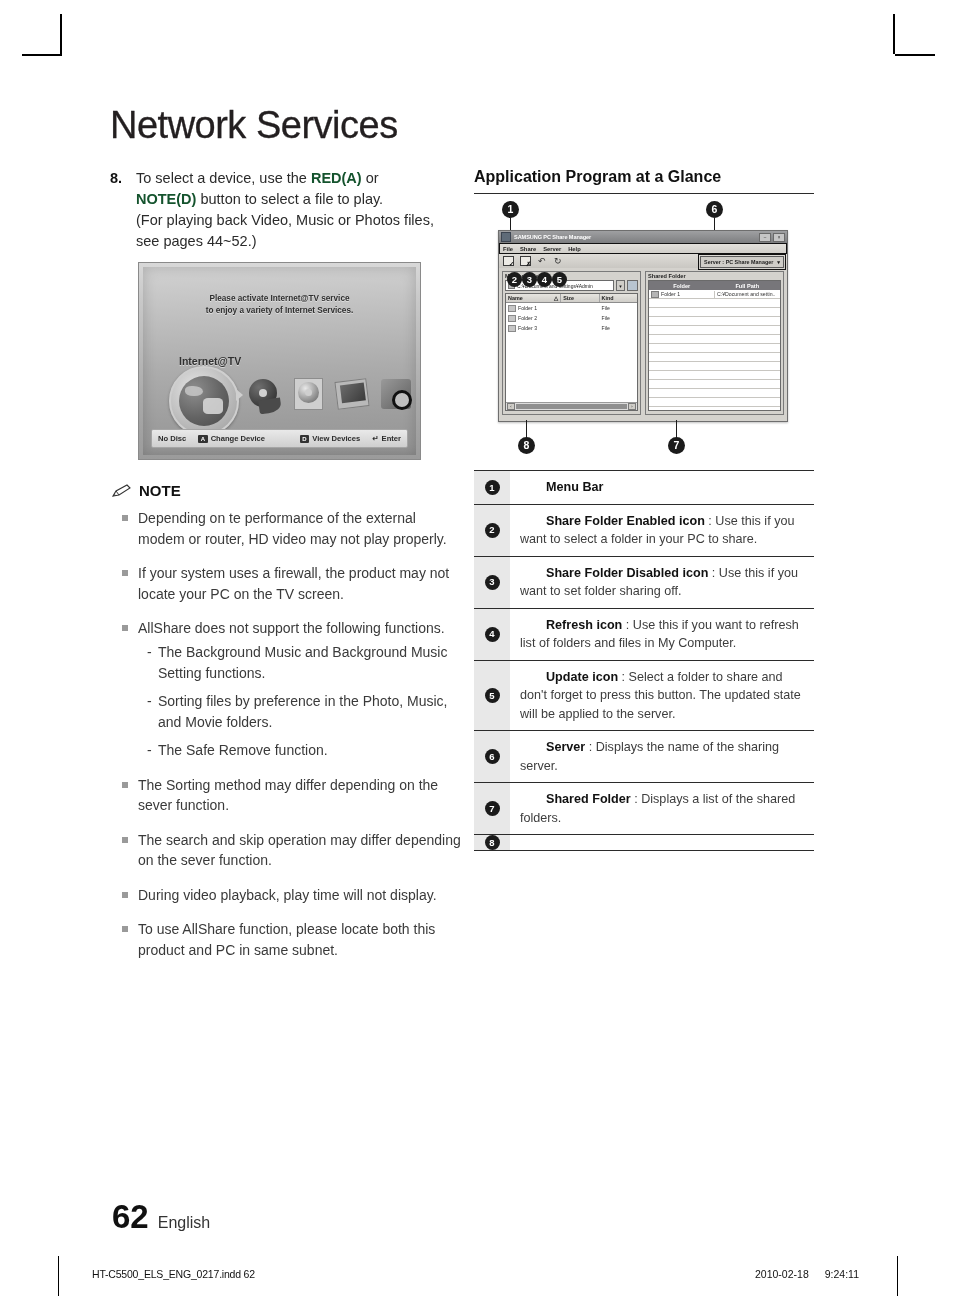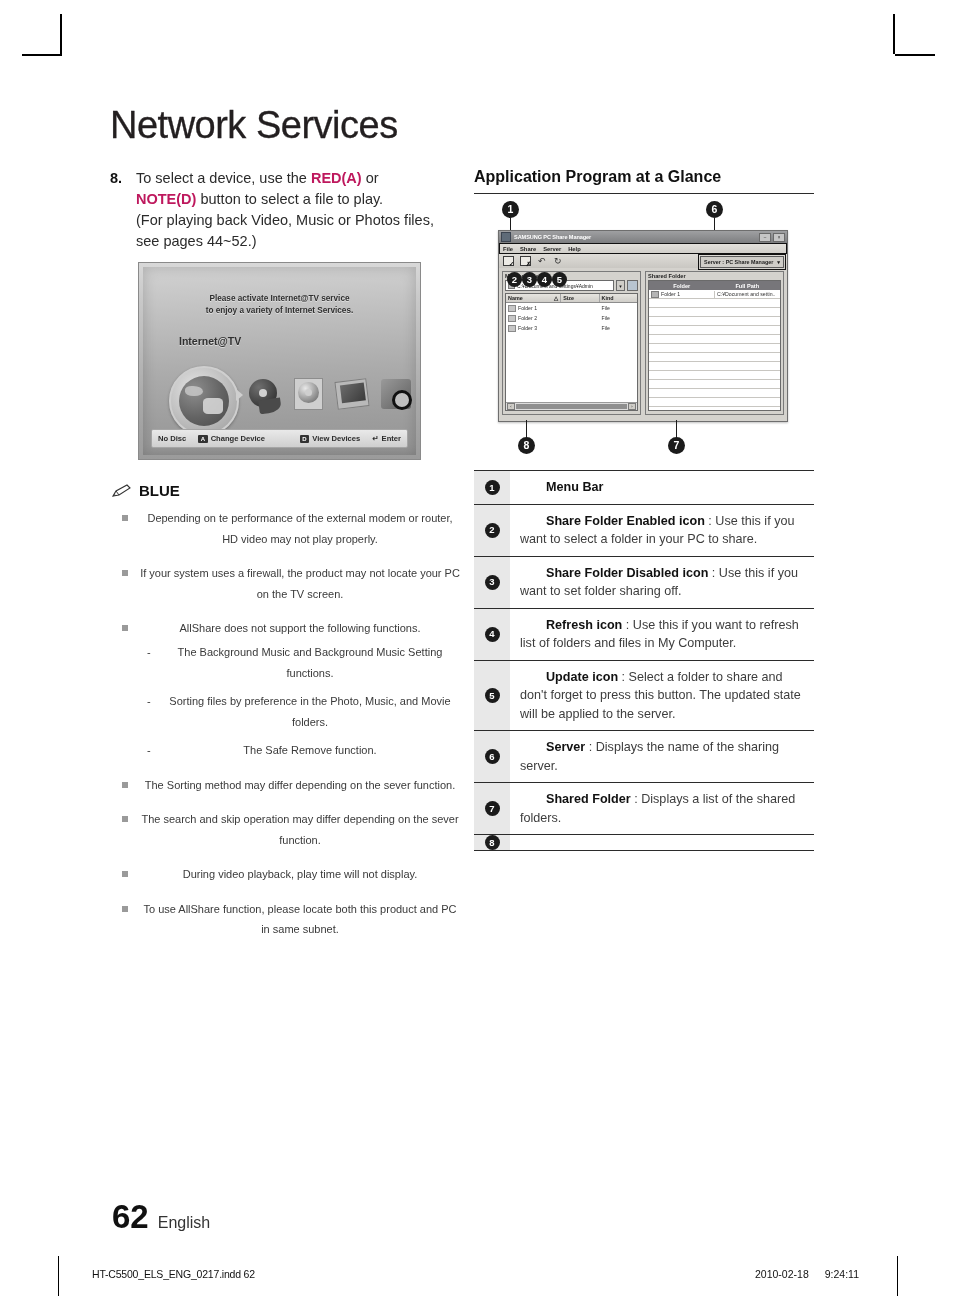--- a/index.html
+++ b/index.html
@@ -21,36 +21,36 @@
     font-size:38px;font-weight:300;letter-spacing:-0.5px;
     color:#231f20;font-family:"Liberation Sans", sans-serif;
     -webkit-text-stroke:0.3px #231f20;
   }
 
   
   .left-col{position:absolute;left:110px;top:168px;width:348px;}
   .step{display:flex;font-size:14.5px;line-height:21px;color:#2b2b2b;}
   .step-num{font-weight:bold;width:26px;flex:0 0 26px;color:#111;}
   .step-body{flex:1;}
-  .step-body b{font-weight:bold;color:#be185d;}
+  .step-body b{font-weight:bold;color:#14532d;}
 
   
   .tvshot{
     position:absolute;left:138px;top:262px;width:281px;height:196px;
     border:1px solid #8a8a8a;
     background:linear-gradient(180deg,#d8d8d8 0%,#c9c9c9 18%,#b9b9b9 45%,#a9a9a9 70%,#9b9b9b 100%);
     overflow:hidden;
   }
   .tv-inner{position:absolute;left:4px;top:4px;right:4px;bottom:4px;
     background:linear-gradient(178deg,#d2d2d2 0%,#c0c0c0 25%,#ababab 55%,#9d9d9d 80%,#949494 100%);
     box-shadow:inset 0 0 14px rgba(0,0,0,.18);}
   .tv-msg{position:absolute;left:0;right:0;top:26px;text-align:center;
     font-size:8.2px;font-weight:bold;color:#2f2f2f;line-height:12px;
     text-shadow:0 1px 0 rgba(255,255,255,.5);}
-  .tv-brand{position:absolute;left:36px;top:68px;font-size:10.5px;font-weight:bold;
+  .tv-brand{position:absolute;left:36px;top:88px;font-size:10.5px;font-weight:bold;
     color:#303030;text-shadow:0 1px 0 rgba(255,255,255,.5);}
   .tv-ring{position:absolute;left:26px;top:99px;width:66px;height:66px;border-radius:50%;
     background:radial-gradient(circle at 38% 34%,#e6e6e6,#b7b7b7 62%,#9a9a9a 100%);
     border:2px solid #cfcfcf;box-shadow:0 1px 3px rgba(0,0,0,.3);}
   .tv-globe{position:absolute;left:8px;top:8px;width:50px;height:50px;border-radius:50%;
     background:
       radial-gradient(circle at 30% 28%,#8e8e8e,#636363 55%,#4a4a4a 100%);
     overflow:hidden;}
   .tv-globe:before{content:"";position:absolute;left:6px;top:10px;width:18px;height:10px;
     background:#cfcfcf;border-radius:40% 60% 50% 50%;opacity:.75;}
@@ -82,21 +82,21 @@
     display:flex;align-items:center;font-size:7.6px;font-weight:bold;color:#2b2b2b;}
   .tv-bar .seg{display:flex;align-items:center;gap:3px;padding:0 6px;}
   .tv-key{display:inline-block;background:#333;color:#fff;font-size:6px;padding:1px 2.5px;border-radius:1px;}
 
   
   .note-wrap{position:absolute;left:112px;top:482px;width:350px;}
   .note-head{display:flex;align-items:center;gap:7px;font-size:15px;font-weight:bold;color:#111;}
   .pencil{width:20px;height:14px;position:relative;display:inline-block;}
   .note-list{margin:9px 0 0 0;padding:0;list-style:none;}
   .note-list>li{position:relative;padding-left:26px;margin-bottom:14px;
-    font-size:11px;line-height:20.5px;color:#3a3a3a;text-align:center;}
+    font-size:14px;line-height:20.5px;color:#3a3a3a;}
   .note-list>li:before{content:"";position:absolute;left:10px;top:7px;width:6px;height:6px;background:#9a9a9a;}
   .sub{padding-left:9px;margin-top:3px;}
   .sub div{position:relative;padding-left:11px;margin-bottom:7px;line-height:21px;}
   .sub div:before{content:"-";position:absolute;left:0;top:0;}
 
   
   .pageno{position:absolute;left:112px;top:1198px;display:flex;align-items:baseline;gap:9px;}
   .pageno .num{font-size:33px;font-weight:bold;color:#111;}
   .pageno .lang{font-size:16px;color:#333;}
 
@@ -253,21 +253,21 @@
 
   <div class="note-wrap">
     <div class="note-head">
       <span class="pencil">
         <svg width="20" height="14" viewBox="0 0 20 14">
           <path d="M1 12 L4 7 L15 1 L18 4 L7 11 Z" fill="none" stroke="#333" stroke-width="1.1"></path>
           <path d="M4 7 L7 11" stroke="#333" stroke-width="1"></path>
           <path d="M1 12 L3.2 10.4" stroke="#333" stroke-width="1"></path>
         </svg>
       </span>
-      <span>BLUE</span>
+      <span>NOTE</span>
     </div>
     <ul class="note-list">
       <li><span>Depending on te performance of the external modem or router, HD video may not play properly.</span></li>
       <li><span>If your system uses a firewall, the product may not locate your PC on the TV screen.</span></li>
       <li>
         <span>AllShare does not support the following functions.</span>
         <div class="sub">
           <div>The Background Music and Background Music Setting functions.</div>
           <div>Sorting files by preference in the Photo, Music, and Movie folders.</div>
           <div>The Safe Remove function.</div>

